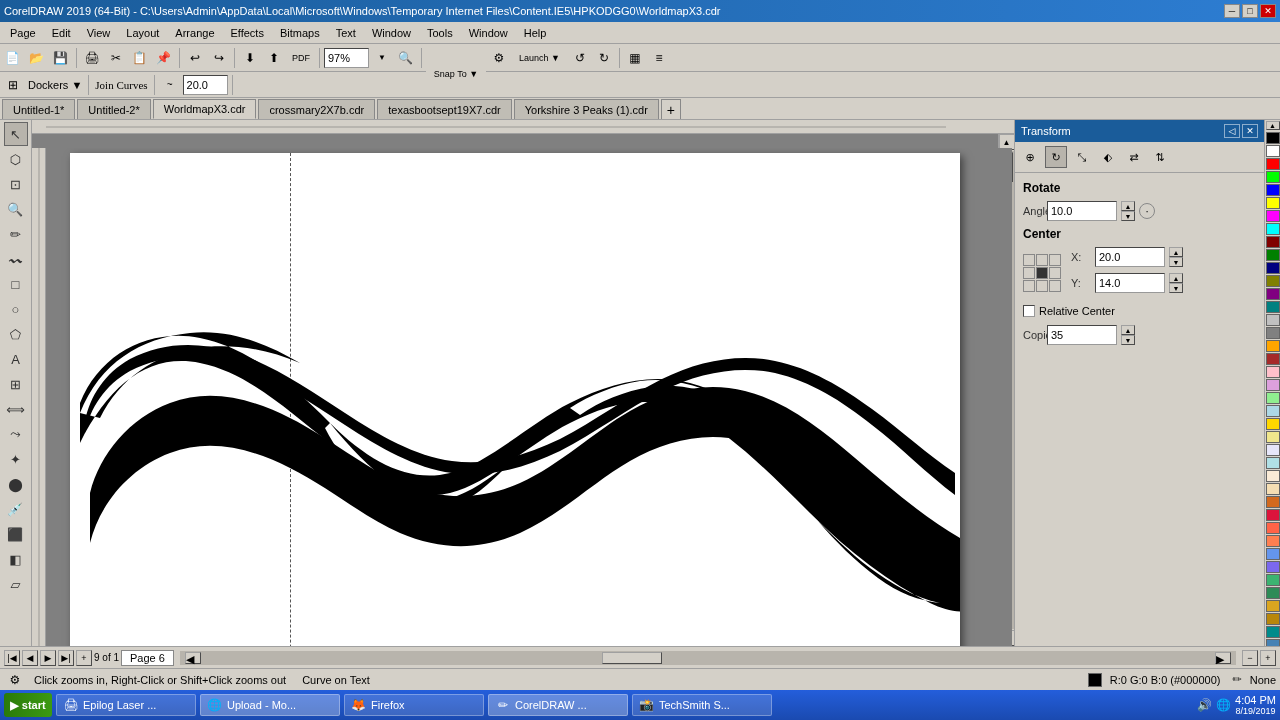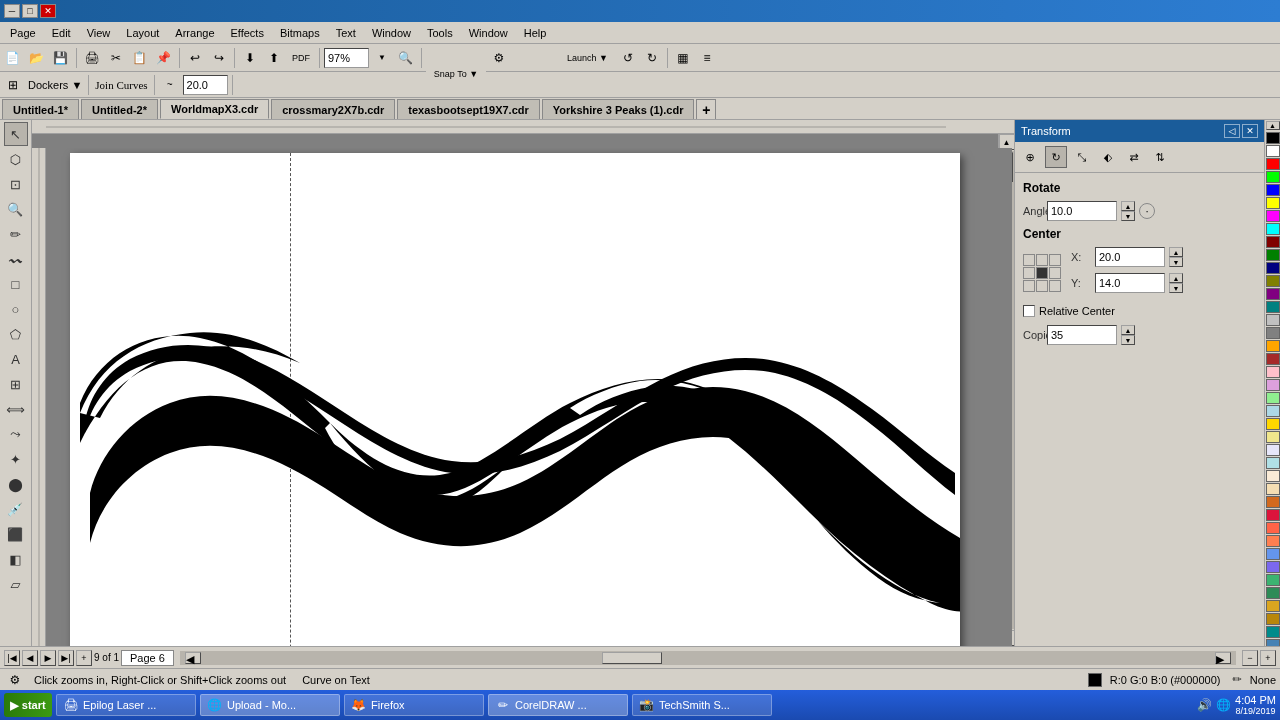--- a/index.html
+++ b/index.html
@@ -372,21 +372,20 @@
     }
 
     
     #tabs-bar {
       height: 22px;
       background: #d4d0c8;
       display: flex;
       align-items: flex-end;
       padding: 0 2px;
       border-bottom: 1px solid #a0a0a0;
-      font-weight: bold;
     }
     .tab {
       height: 20px;
       padding: 0 10px;
       background: #c0bdb5;
       border: 1px solid #888;
       border-bottom: none;
       font-size: 11px;
       cursor: pointer;
       display: flex; align-items: center;
@@ -443,20 +442,21 @@
       margin-left: auto;
       display: flex; align-items: center; gap: 4px;
     }
     .tray-icon { color: white; font-size: 12px; cursor: pointer; }
     .clock { color: white; font-size: 11px; text-align: center; }
   </style>
 </head>
 <body>
 
 <div id="titlebar">
+  <span>CorelDRAW 2019 (64-Bit) - C:\Users\Admin\AppData\Local\Microsoft\Windows\Temporary Internet Files\Content.IE5\HPKODGG0\WorldmapX3.cdr</span>
   <div id="titlebar-controls">
     <div class="title-btn">─</div>
     <div class="title-btn">□</div>
     <div class="title-btn" style="background:#cc0000;color:white;">✕</div>
   </div>
 </div>
 
 <div id="menubar">
     <div class="menu-item">Page</div>
     <div class="menu-item">Edit</div>
@@ -488,21 +488,21 @@
   <div class="tb-btn">⬇</div>
   <div class="tb-btn">⬆</div>
   <div class="tb-btn" style="font-size:9px; width:28px;">PDF</div>
   <div class="tb-separator"></div>
   <input class="tb-input" style="width: 45px;" value="97%">
   <div class="tb-btn" style="font-size:8px;">▼</div>
   <div class="tb-btn">🔍</div>
   <div class="tb-separator"></div>
   <div class="tb-btn" style="font-size:9px;width:60px;margin-top:32px;">Snap To ▼</div>
   <div class="tb-btn">⚙</div>
-  <div class="tb-btn" style="font-size:9px;width:55px;margin-left:48px;">Launch ▼</div>
+  <div class="tb-btn" style="font-size:9px;width:55px;">Launch ▼</div>
   <div class="tb-btn">↺</div>
   <div class="tb-btn">↻</div>
   <div class="tb-separator"></div>
   <div class="tb-btn">▦</div>
   <div class="tb-btn">≡</div>
 </div>
 
 <div id="toolbar2">
   <div class="tb-btn">⊞</div>
   <span style="font-size:11px;padding:0 2px;">Dockers ▼</span>

